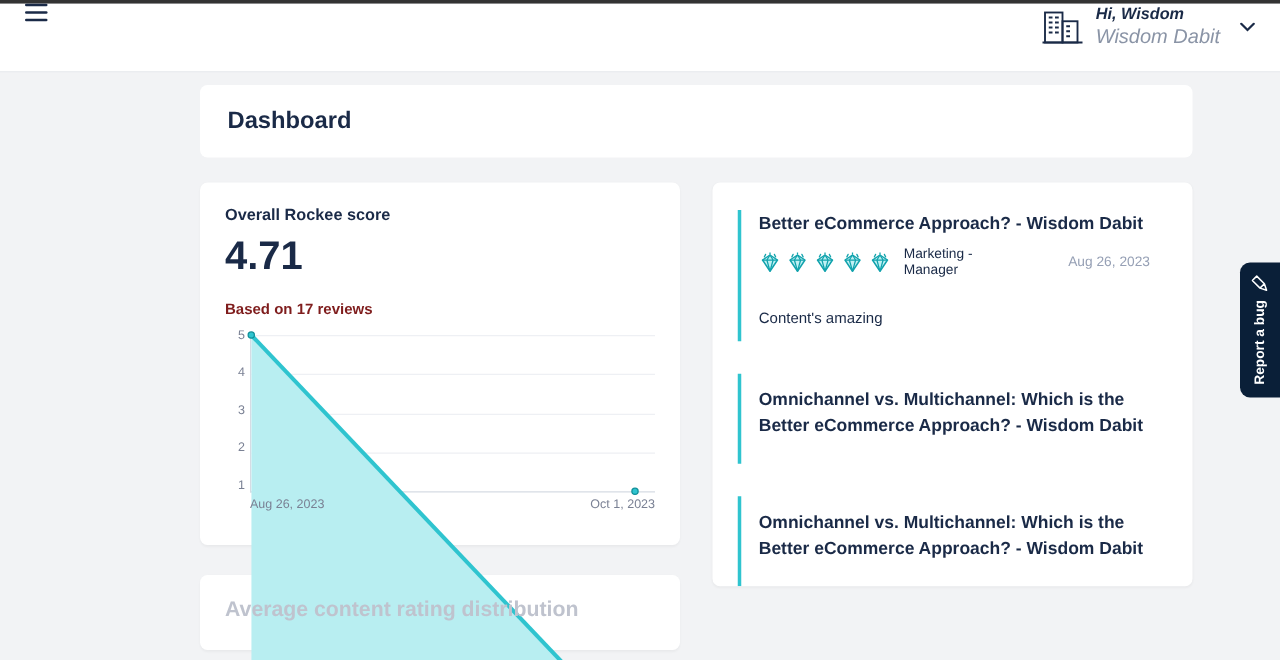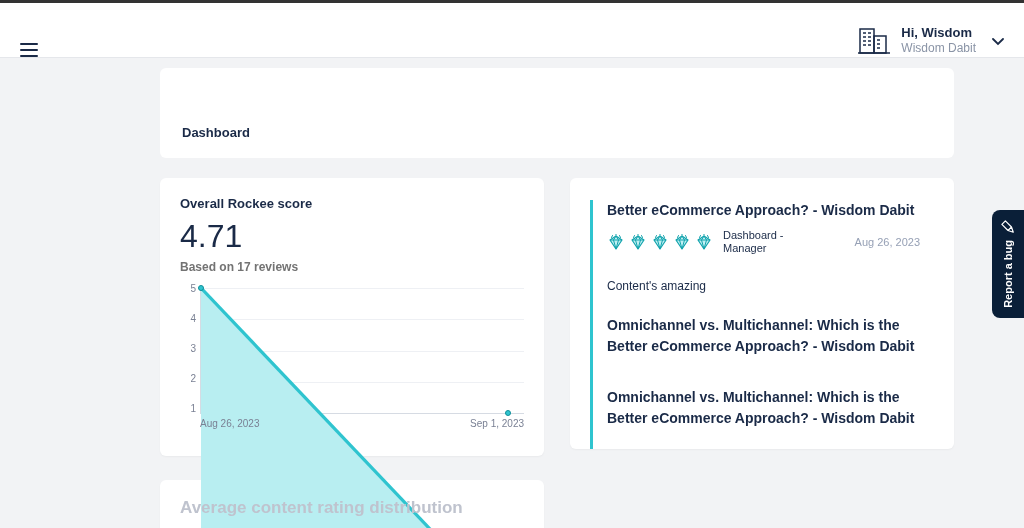--- a/index.html
+++ b/index.html
@@ -3,60 +3,60 @@
 <meta charset="utf-8">
 <style>
   * { box-sizing: border-box; margin: 0; padding: 0; }
   html, body { width: 1024px; height: 528px; font-family: Arial, Helvetica, sans-serif; background: #f2f3f5; overflow: hidden; }
   #app { position: relative; width: 1024px; height: 528px; }
 
   
   .topline { height: 3px; background: #333; }
 
   
-  .header { height: 55px; background: #fff; border-bottom: 1px solid #e5e7eb; display: flex; align-items: flex-end; padding: 0 20px; }
+  .header { height: 55px; background: #fff; border-bottom: 1px solid #e5e7eb; display: flex; align-items: flex-start; padding: 0 20px; font-style: italic; }
   .hamburger { width: 18px; height: 14px; display: flex; flex-direction: column; justify-content: space-between; cursor: pointer; }
   .hamburger span { display: block; height: 2px; background: #1a2a47; border-radius: 1px; }
   .header-spacer { flex: 1; }
   .user-block { display: flex; align-items: center; gap: 10px; }
   .company-icon svg { display: block; }
   .user-text { display: flex; flex-direction: column; line-height: 1.3; }
   .user-greeting { font-size: 13px; font-weight: 700; color: #1a2a47; }
-  .user-detail { font-size: 12px; color: #8a94a6; }
+  .user-detail { font-size: 16px; color: #8a94a6; }
   .chevron { margin-left: 6px; color: #1a2a47; }
 
   
   .page { padding: 10px 70px 0 160px; }
 
   .card-main { background: #fff; border-radius: 6px; padding: 18px 22px; margin-bottom: 20px; }
-  .page-title { color: #1a2a47; font-size: 13px; font-weight: 700; margin-top: 39px; }
+  .page-title { color: #1a2a47; font-size: 19px; font-weight: 700; }
 
   .columns { display: flex; gap: 26px; }
   .col { flex: 1; display: flex; flex-direction: column; gap: 24px; }
 
   .card { background: #fff; border-radius: 6px; padding: 18px 20px 22px 20px; box-shadow: 0 1px 2px rgba(0,0,0,0.04); }
   .card-title { color: #1a2a47; font-size: 13px; font-weight: 700; margin-bottom: 8px; }
 
-  .score-big { color: #1a2a47; font-size: 32px; font-weight: 400; line-height: 1.1; margin-bottom: 6px; }
-  .score-sub { color: #737373; font-size: 12px; font-weight: 600; margin-bottom: 10px; }
+  .score-big { color: #1a2a47; font-size: 32px; font-weight: 700; line-height: 1.1; margin-bottom: 18px; }
+  .score-sub { color: #7f1d1d; font-size: 12px; font-weight: 600; margin-bottom: 10px; }
 
   
   .chart-wrap { height: 150px; position: relative; }
   .chart-y { position: absolute; left: 0; top: 0; bottom: 20px; width: 16px; display: flex; flex-direction: column; justify-content: space-between; }
   .chart-y span { font-size: 10px; color: #7a8194; text-align: right; line-height: 1; }
   .chart-plot { position: absolute; left: 20px; right: 0; top: 4px; bottom: 20px; border-left: 1px solid #d6dbe3; border-bottom: 1px solid #d6dbe3; }
   .chart-grid { position: absolute; inset: 0; }
   .chart-grid div { position: absolute; left: 0; right: 0; height: 1px; background: #eef0f4; }
   .chart-area { position: absolute; inset: 0; }
   .chart-xlabels { position: absolute; left: 20px; right: 0; bottom: 0; height: 16px; display: flex; justify-content: space-between; }
   .chart-xlabels span { font-size: 10px; color: #7a8194; }
   .chart-dot { position: absolute; width: 6px; height: 6px; background: #2fc4cf; border: 1px solid #0f8f99; border-radius: 50%; transform: translate(-50%, -50%); }
 
   
-  .reviews-scroll { margin-top: 4px; display: flex; flex-direction: column; gap: 0; max-height: 330px; overflow: hidden; }
+  .reviews-scroll { margin-top: 4px; display: flex; flex-direction: column; gap: 26px; max-height: 330px; overflow: hidden; }
   .review { border-left: 3px solid #2fc4cf; padding: 10px 14px 12px 14px; }
   .review.partial { padding-top: 0; }
   .review-title { color: #1a2a47; font-size: 14px; font-weight: 700; line-height: 1.5; margin-bottom: 8px; }
   .review-meta { display: flex; align-items: center; gap: 10px; }
   .diamonds { display: flex; gap: 4px; }
   .review-role { font-size: 11px; color: #1a2a47; font-weight: 500; flex: 0 0 80px; line-height: 1.2; }
   .review-date { font-size: 11px; color: #96a0b5; margin-left: auto; }
   .review-body { margin-top: 24px; font-size: 12px; color: #1a2a47; }
 
   
@@ -156,21 +156,21 @@
             </div>
             <svg class="chart-area" viewBox="0 0 100 100" preserveAspectRatio="none">
               <polygon points="0,0 95,100 0,100" fill="#b8eef1"></polygon>
               <polyline points="0,0 95,100" fill="none" stroke="#2fc4cf" stroke-width="1"></polyline>
             </svg>
             <div class="chart-dot" style="left:0%; top:0%"></div>
             <div class="chart-dot" style="left:95%; top:100%"></div>
           </div>
           <div class="chart-xlabels">
             <span>Aug 26, 2023</span>
-            <span>Sep 1, 2023</span>
+            <span>Oct 1, 2023</span>
           </div>
         </div>
       </div>
 
       <div class="card placeholder-card">
         <div class="card-title-blur">Average content rating distribution</div>
       </div>
     </div>
 
     <div class="col">
@@ -191,21 +191,21 @@
                 <svg class="diamond-icon">
                       <use href="#diamond"></use>
                     </svg>
                 <svg class="diamond-icon">
                       <use href="#diamond"></use>
                     </svg>
                 <svg class="diamond-icon">
                       <use href="#diamond"></use>
                     </svg>
               </div>
-              <div class="review-role">Dashboard - Manager</div>
+              <div class="review-role">Marketing - Manager</div>
               <div class="review-date">Aug 26, 2023</div>
             </div>
             <div class="review-body">Content's amazing</div>
           </div>
 
           <div class="review">
             <div class="review-title">Omnichannel vs. Multichannel: Which is the Better eCommerce Approach? - Wisdom Dabit</div>
           </div>
 
           <div class="review">

